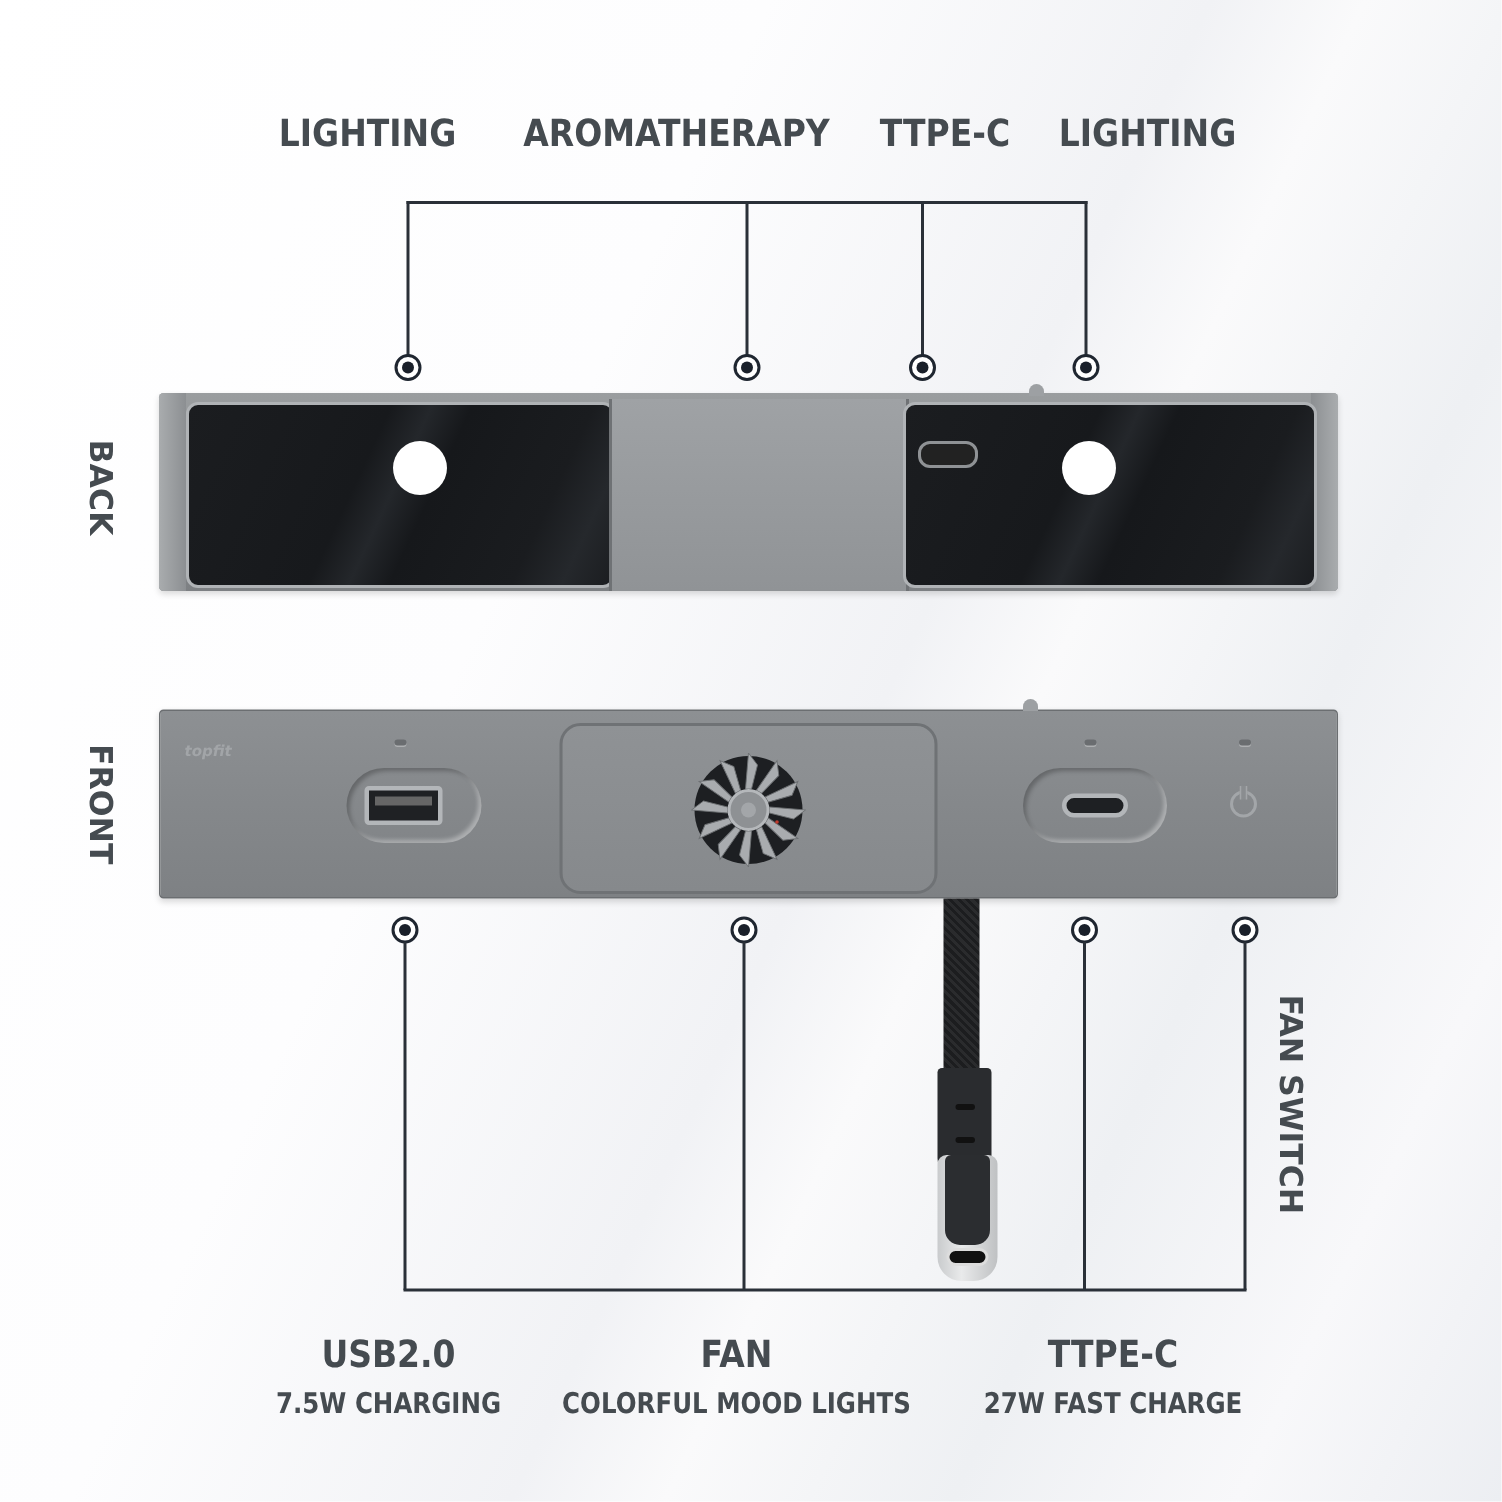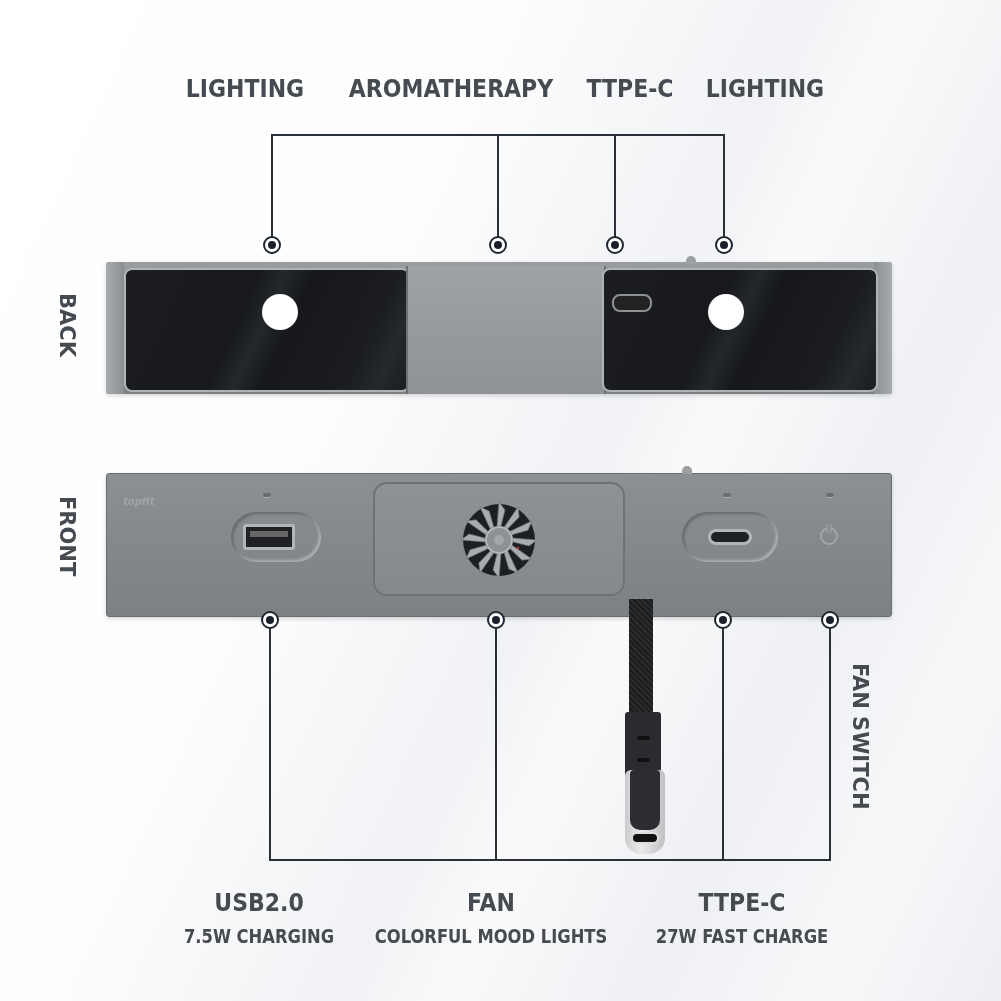--- a/index.html
+++ b/index.html
@@ -49,21 +49,21 @@
     background: linear-gradient(180deg,#9fa2a5,#909396);
     border-left: 2px solid #6f7275; border-right: 2px solid #6f7275;
   }
   .usbc-back {
     position: absolute; width: 36px; height: 14px; border-radius: 8px;
     background: #222; border: 2px solid #8f9295;
   }
   .nub { position: absolute; width: 10px; height: 8px; border-radius: 5px 5px 0 0; background: #9da0a3; }
   
   .front-dev {
-    left: 106px; top: 473px; width: 786px; height: 144px;
+    left: 106px; top: 473px; width: 786px; height: 126px;
     background: linear-gradient(180deg, #8d9093 0%, #85888b 50%, #7e8184 100%);
     border-radius: 3px; border: 1px solid #6b6e71; box-sizing: border-box;
     box-shadow: 0 2px 4px rgba(0,0,0,0.15);
   }
   .port-recess {
     position: absolute; border-radius: 26px;
     box-shadow: inset 2px 2px 3px rgba(0,0,0,0.25), inset -2px -2px 3px rgba(255,255,255,0.35);
   }
   .usba {
     position: absolute; width: 52px; height: 26px; border-radius: 3px;

